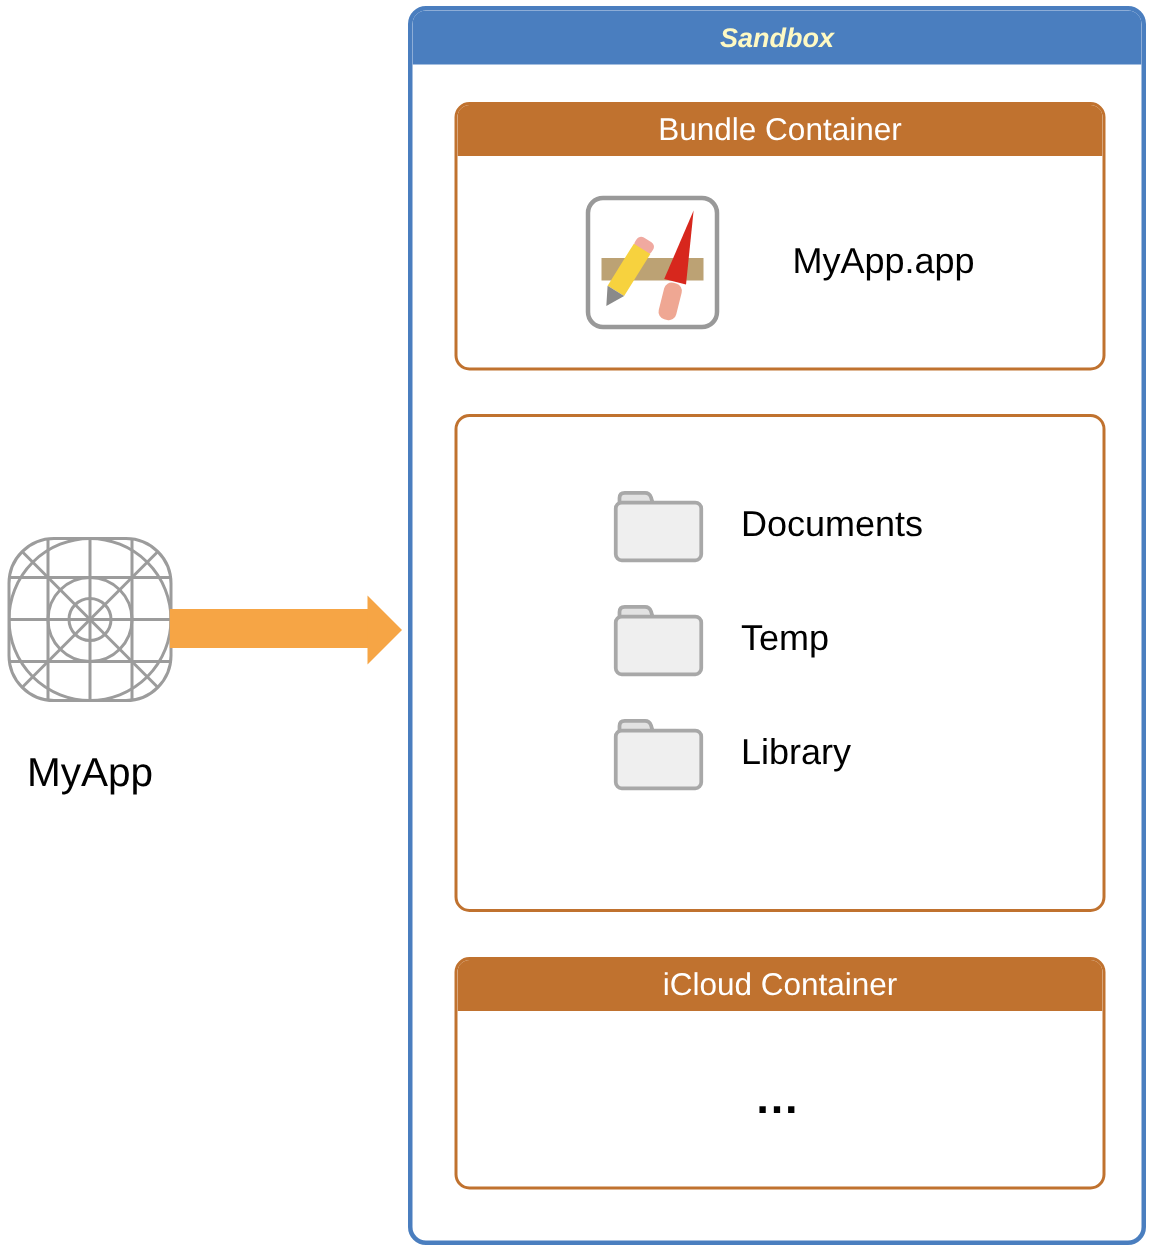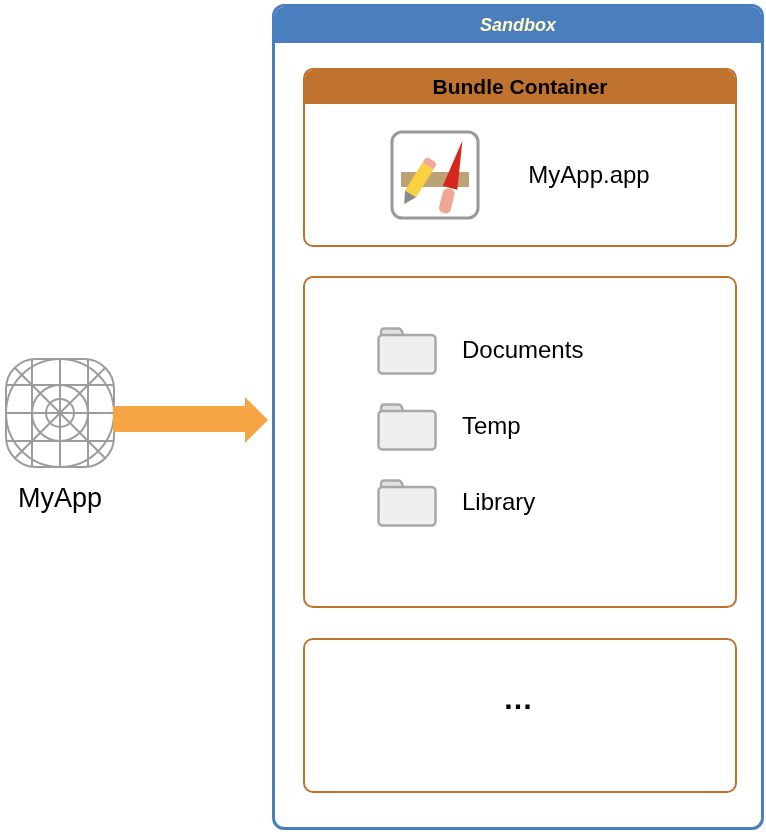--- a/index.html
+++ b/index.html
@@ -10,21 +10,21 @@
   *{margin:0;padding:0;box-sizing:border-box;}
   html,body{background:#ffffff;}
   body{
     font-family:"Liberation Sans", sans-serif;
     width:766px;height:834px;position:relative;overflow:hidden;
   }
   .stage{position:absolute;inset:0;}
 
   
   .left-group{position:absolute;left:4px;top:357px;width:112px;text-align:center;}
-  .app-label{margin-top:10px;font-size:27px;color:#000;}
+  .app-label{margin-top:26px;font-size:27px;color:#000;}
 
   
   .arrow-svg{position:absolute;left:113px;top:396px;}
 
   
   .sandbox{
     position:absolute;left:272px;top:4px;width:492px;height:826px;
     background:#fff;border:3px solid var(--blue);border-radius:12px;
     overflow:hidden;
   }
@@ -36,32 +36,32 @@
 
   
   .container{
     position:absolute;left:28px;width:434px;
     background:#fff;border:2.5px solid var(--orange);border-radius:10px;
     overflow:hidden;
   }
   .container-header{
     height:34px;background:var(--orange);
     display:flex;align-items:center;justify-content:center;
-    color:#000000;font-weight:bold;font-size:21px;
+    color:#ffffff;font-weight:normal;font-size:21px;
   }
   .bundle{top:61px;height:179px;}
   .data{top:269px;height:332px;}
   .icloud{top:631px;height:155px;}
 
   .bundle-content{
     height:141px;display:flex;align-items:center;justify-content:center;gap:48px;
   }
   .bundle-app-label{font-size:24px;color:#000;}
 
-  .data-rows{padding:46px 0 0 71px;display:flex;flex-direction:column;gap:24px;}
+  .data-rows{padding:46px 0 0 103px;display:flex;flex-direction:column;gap:24px;}
   .folder-row{display:flex;align-items:center;gap:24px;height:52px;}
   .folder-label{font-size:24px;color:#000;}
 
   .icloud-content{
     height:118px;display:flex;align-items:center;justify-content:center;
   }
   .ellipsis{font-size:30px;font-weight:bold;color:#000;letter-spacing:4px;}
 </style>
 </head>
 <body>
@@ -147,19 +147,20 @@
             <path d="M5 16 L5 8 Q5 4.5 8.5 4.5 L22 4.5 Q25 4.5 26 7.5 L28.5 16 Z" fill="#E2E2E2" stroke="#A8A8A8" stroke-width="2.5"></path>
             <rect x="2.5" y="11" width="57" height="38.5" rx="4" fill="#EFEFEF" stroke="#A8A8A8" stroke-width="2.5"></rect>
           </svg>
           <div class="folder-label">Library</div>
         </div>
 
       </div>
     </div>
 
     <div class="container icloud">
+      <div class="container-header">iCloud Container</div>
       <div class="icloud-content">
         <div class="ellipsis">…</div>
       </div>
     </div>
 
   </div>
 </div>
 
 </body></html>

